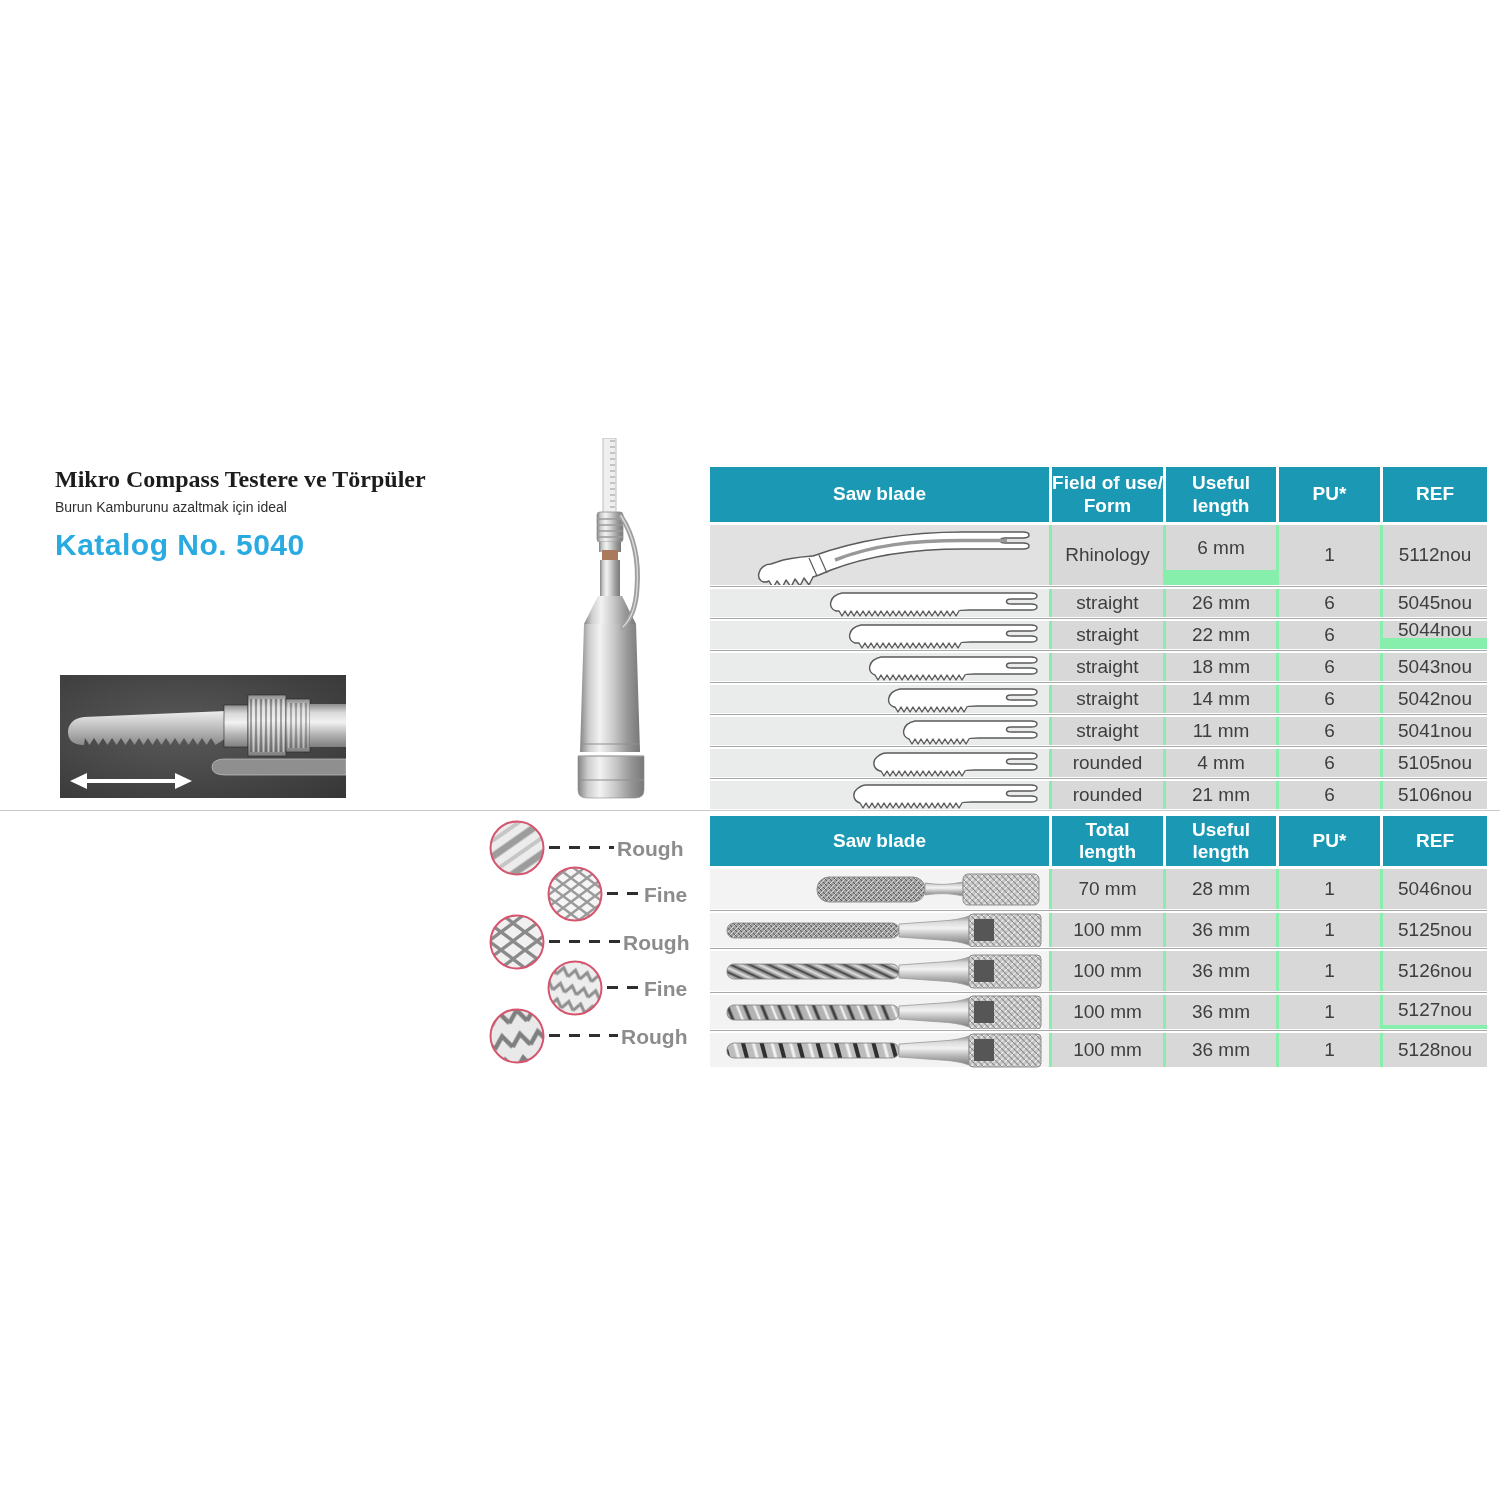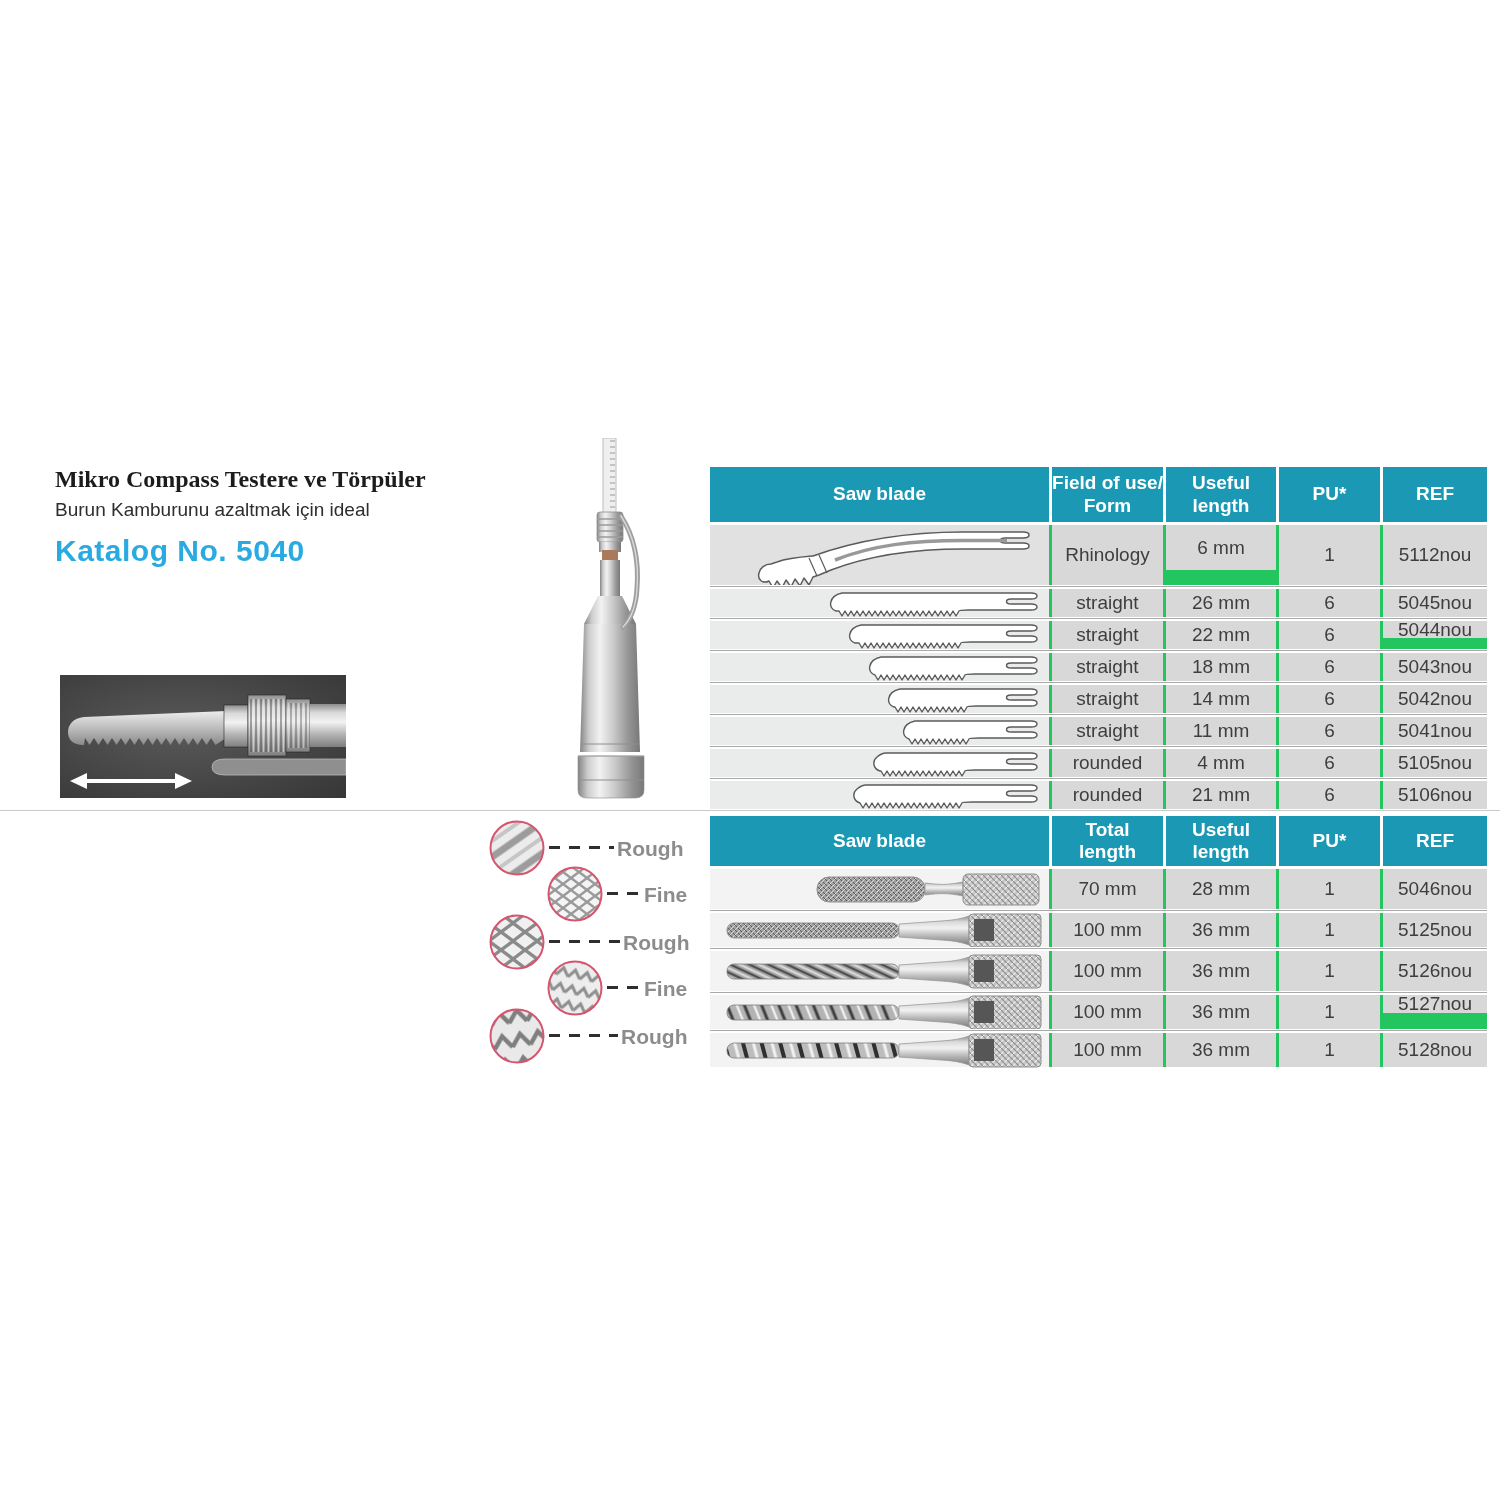--- a/index.html
+++ b/index.html
@@ -1,39 +1,39 @@
 <!DOCTYPE html>
 <html><head>
 <meta charset="utf-8">
 <style>
   html,body{margin:0;padding:0;background:#ffffff;}
   #canvas{position:relative;width:1500px;height:1500px;background:#ffffff;overflow:hidden;
           font-family:"Liberation Sans", sans-serif;}
   
   #intro{position:absolute;left:55px;top:466px;width:430px;}
   #intro .title{font-family:"Liberation Serif", serif;font-weight:bold;font-size:24px;color:#1c1c1c;margin:0 0 6px 0;}
-  #intro .subtitle{font-size:19px;color:#2e2e2e;margin:0 0 13px 0;}
+  #intro .subtitle{font-size:14px;color:#2e2e2e;margin:0 0 13px 0;}
   #intro .catalog{font-size:30px;font-weight:bold;color:#29abe2;margin:0;letter-spacing:0.5px;}
   
   #photo{position:absolute;left:60px;top:675px;width:286px;height:123px;}
   
   #handpiece{position:absolute;left:572px;top:438px;width:90px;height:362px;}
   
   #divider{position:absolute;left:0;top:810px;width:1500px;height:1px;background:#c9c9c9;}
   
   .cat-table{position:absolute;left:710px;width:777px;}
   #table1{top:467px;}
   #table2{top:816px;}
   .t-row{display:grid;grid-template-columns:339px 111px 110px 101px 104px;column-gap:3px;}
   .t-head{background:#ffffff;}
   .t-head .hc{background:#1a98b4;color:#ffffff;font-weight:bold;font-size:19px;line-height:1.16;
     display:flex;align-items:center;justify-content:center;text-align:center;white-space:pre-line;}
   #table1 .t-head .hc{height:55px;}
   #table2 .t-head .hc{height:50px;}
-  .t-body-row{background:#22c55e;}
+  .t-body-row{background:#86efac;}
   .t-body-row .cell{display:flex;align-items:center;justify-content:center;
     font-size:19px;color:#3e3e3e;background:#d8d8d8;}
   .t-body-row .cell.blade{justify-content:flex-end;padding-right:6px;background:#eaebeb;box-sizing:border-box;}
   #table2 .t-body-row .cell.blade{background:#f3f3f3;}
   .t-body-row .cell.blade.first{background:#e1e1e1;}
   .sep{height:4px;background:#ffffff;position:relative;}
   .sep::after{content:'';position:absolute;left:0;right:0;top:1px;height:1px;background:#a9a9a9;}
   .gap{height:3px;background:#ffffff;}
   
   .callout-circle{position:absolute;width:56px;height:56px;}
@@ -346,21 +346,21 @@
           <svg width="318" height="40" viewBox="0 0 318 40">
     <rect x="2" y="13" width="172" height="15" rx="7" fill="url(#pSpiral)" stroke="#7c7c7c" stroke-width="0.8"></rect>
     <path d="M174,14 L216,11 C232,10 238,8 244,6 L244,35 C238,33 232,31 216,30 L174,27 Z" fill="url(#gMetH)" stroke="#9a9a9a" stroke-width="0.8"></path>
     <rect x="244" y="4" width="72" height="33" rx="4" fill="url(#pKnurl)" stroke="#8f8f8f"></rect>
     <rect x="249" y="9" width="20" height="22" fill="#565656"></rect>
   </svg>
         </div>
         <div class="cell" style="height: 34px;">100 mm</div>
         <div class="cell" style="height: 34px;">36 mm</div>
         <div class="cell" style="height: 34px;">1</div>
-        <div class="cell" style="height: 18px;">5127nou</div>
+        <div class="cell" style="height: 30px;">5127nou</div>
       </div>
       <div class="sep"></div>
       <div class="t-row t-body-row">
         <div class="cell blade" style="height: 34px;">
           <svg width="318" height="40" viewBox="0 0 318 40">
     <rect x="2" y="13" width="172" height="15" rx="7" fill="url(#pSpiral2)" stroke="#7c7c7c" stroke-width="0.8"></rect>
     <path d="M174,14 L216,11 C232,10 238,8 244,6 L244,35 C238,33 232,31 216,30 L174,27 Z" fill="url(#gMetH)" stroke="#9a9a9a" stroke-width="0.8"></path>
     <rect x="244" y="4" width="72" height="33" rx="4" fill="url(#pKnurl)" stroke="#8f8f8f"></rect>
     <rect x="249" y="9" width="20" height="22" fill="#565656"></rect>
   </svg>

